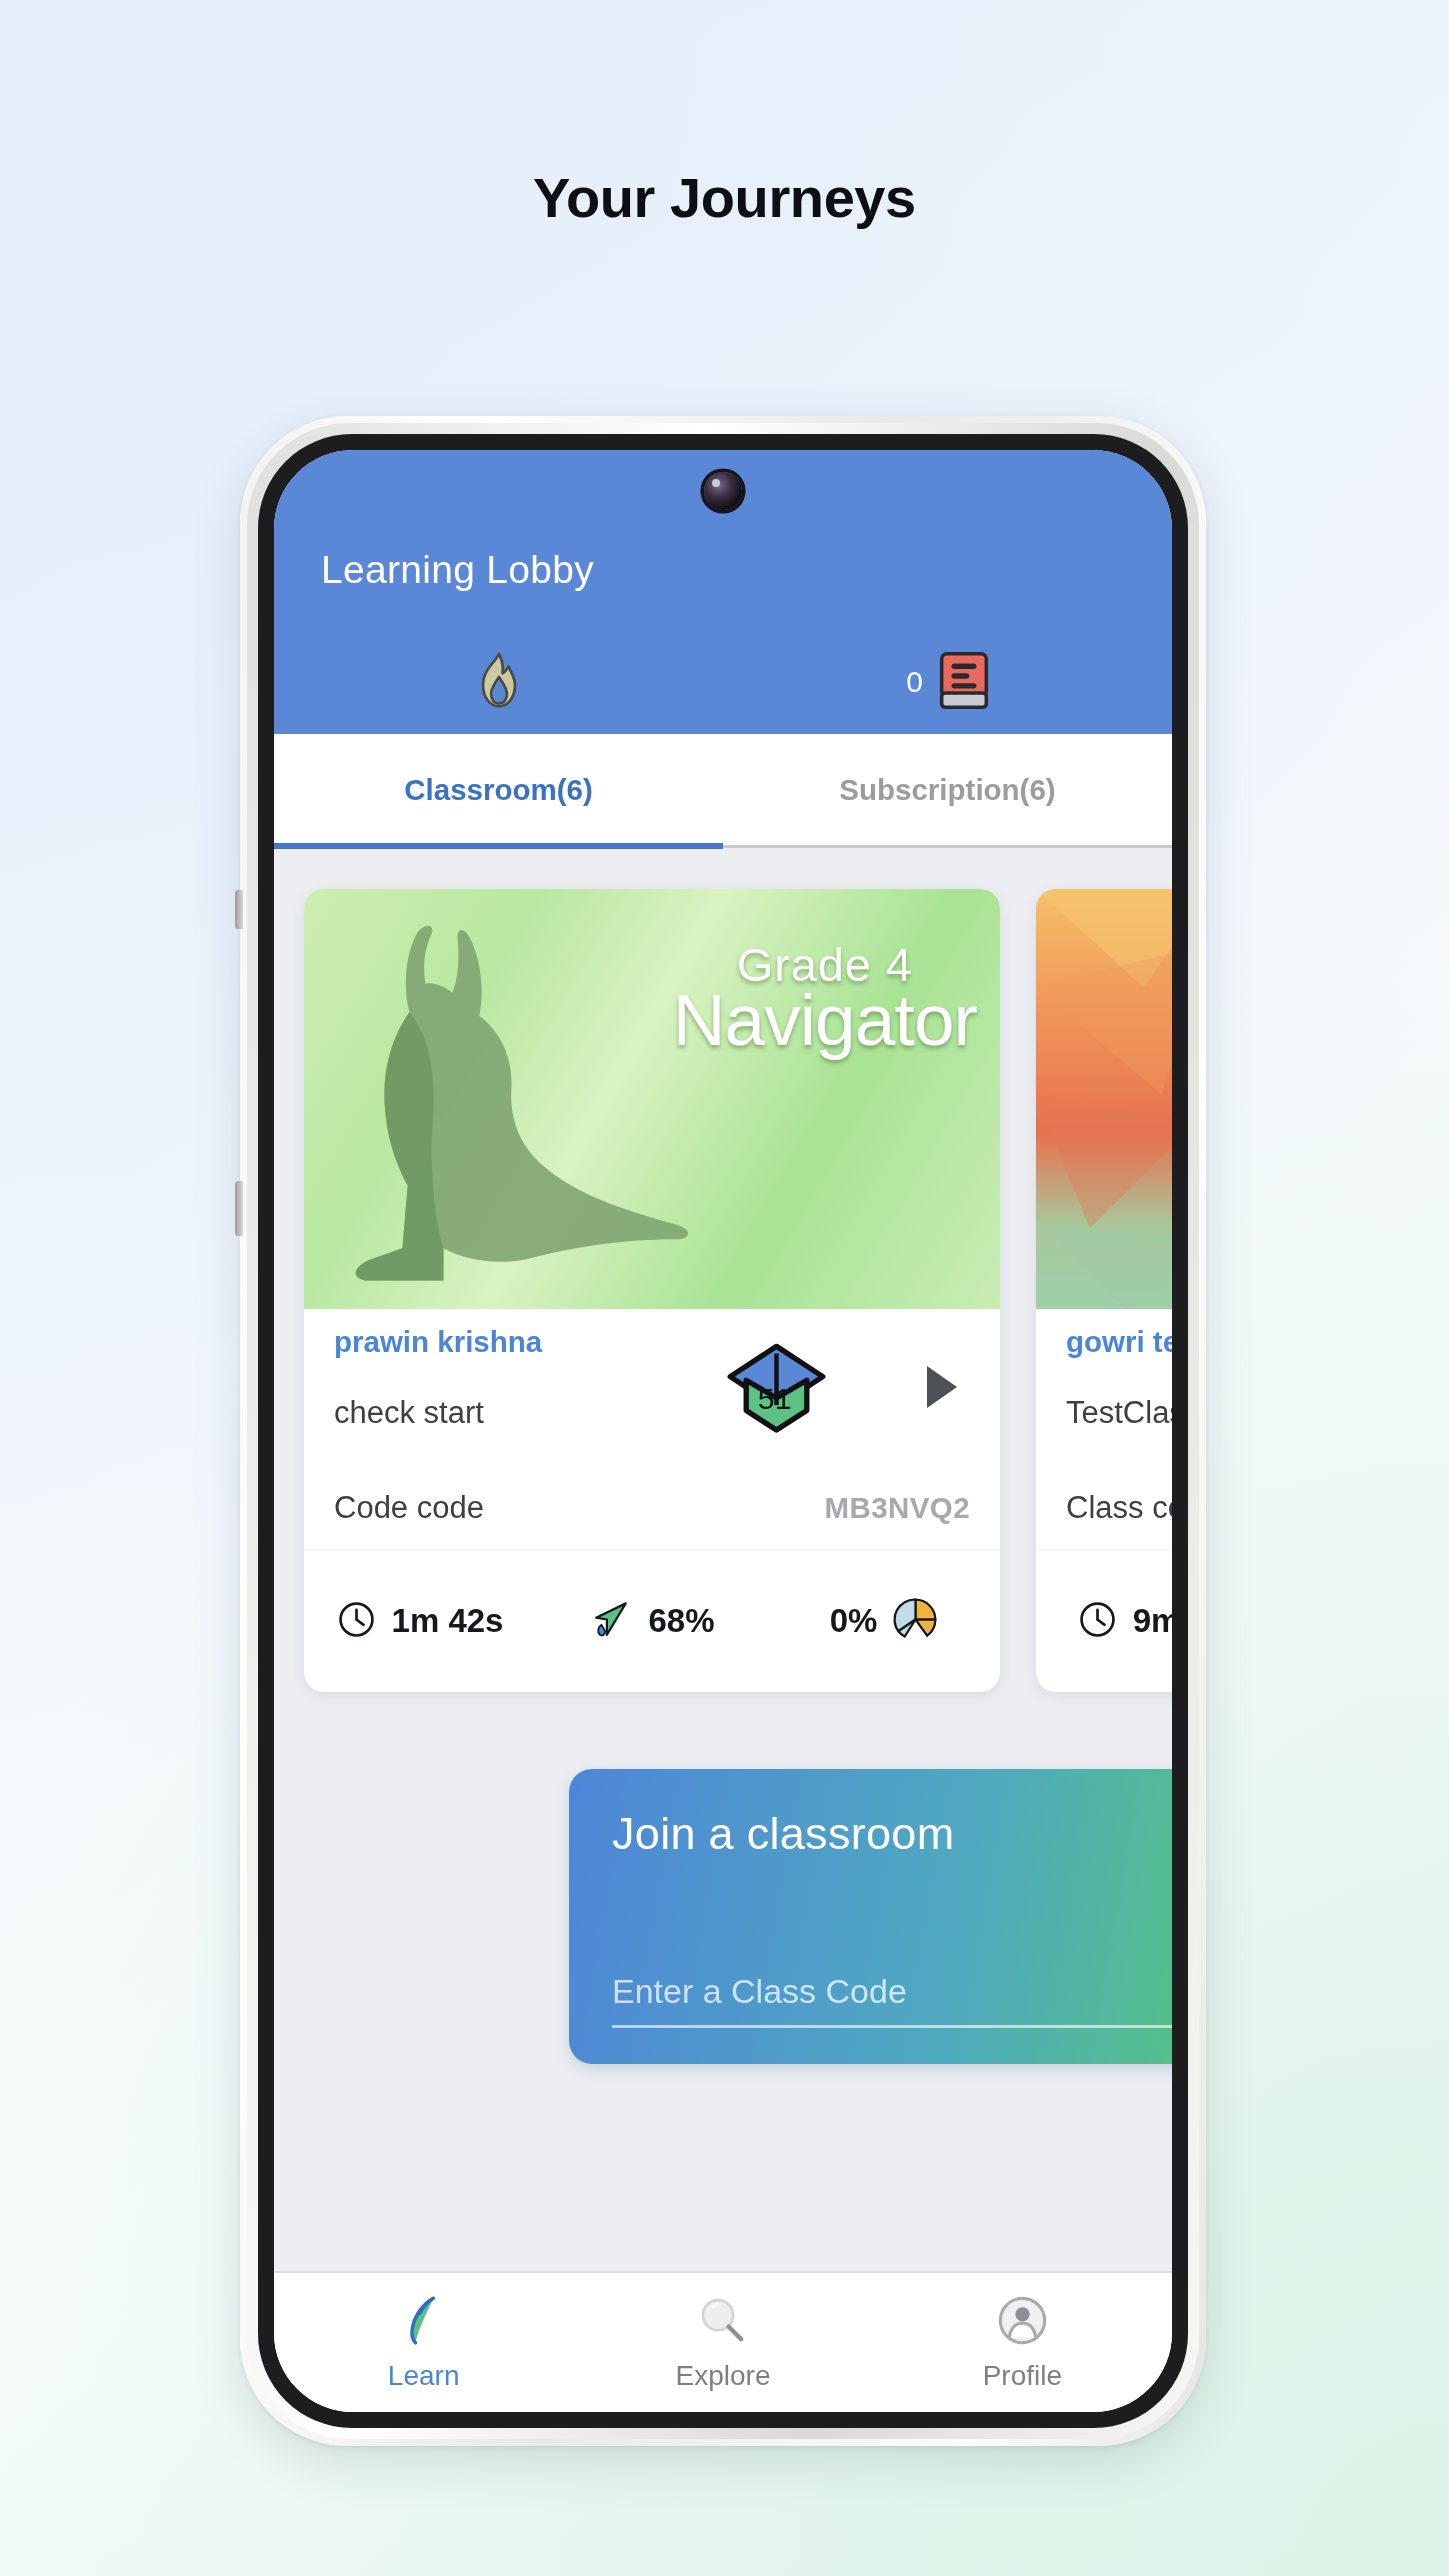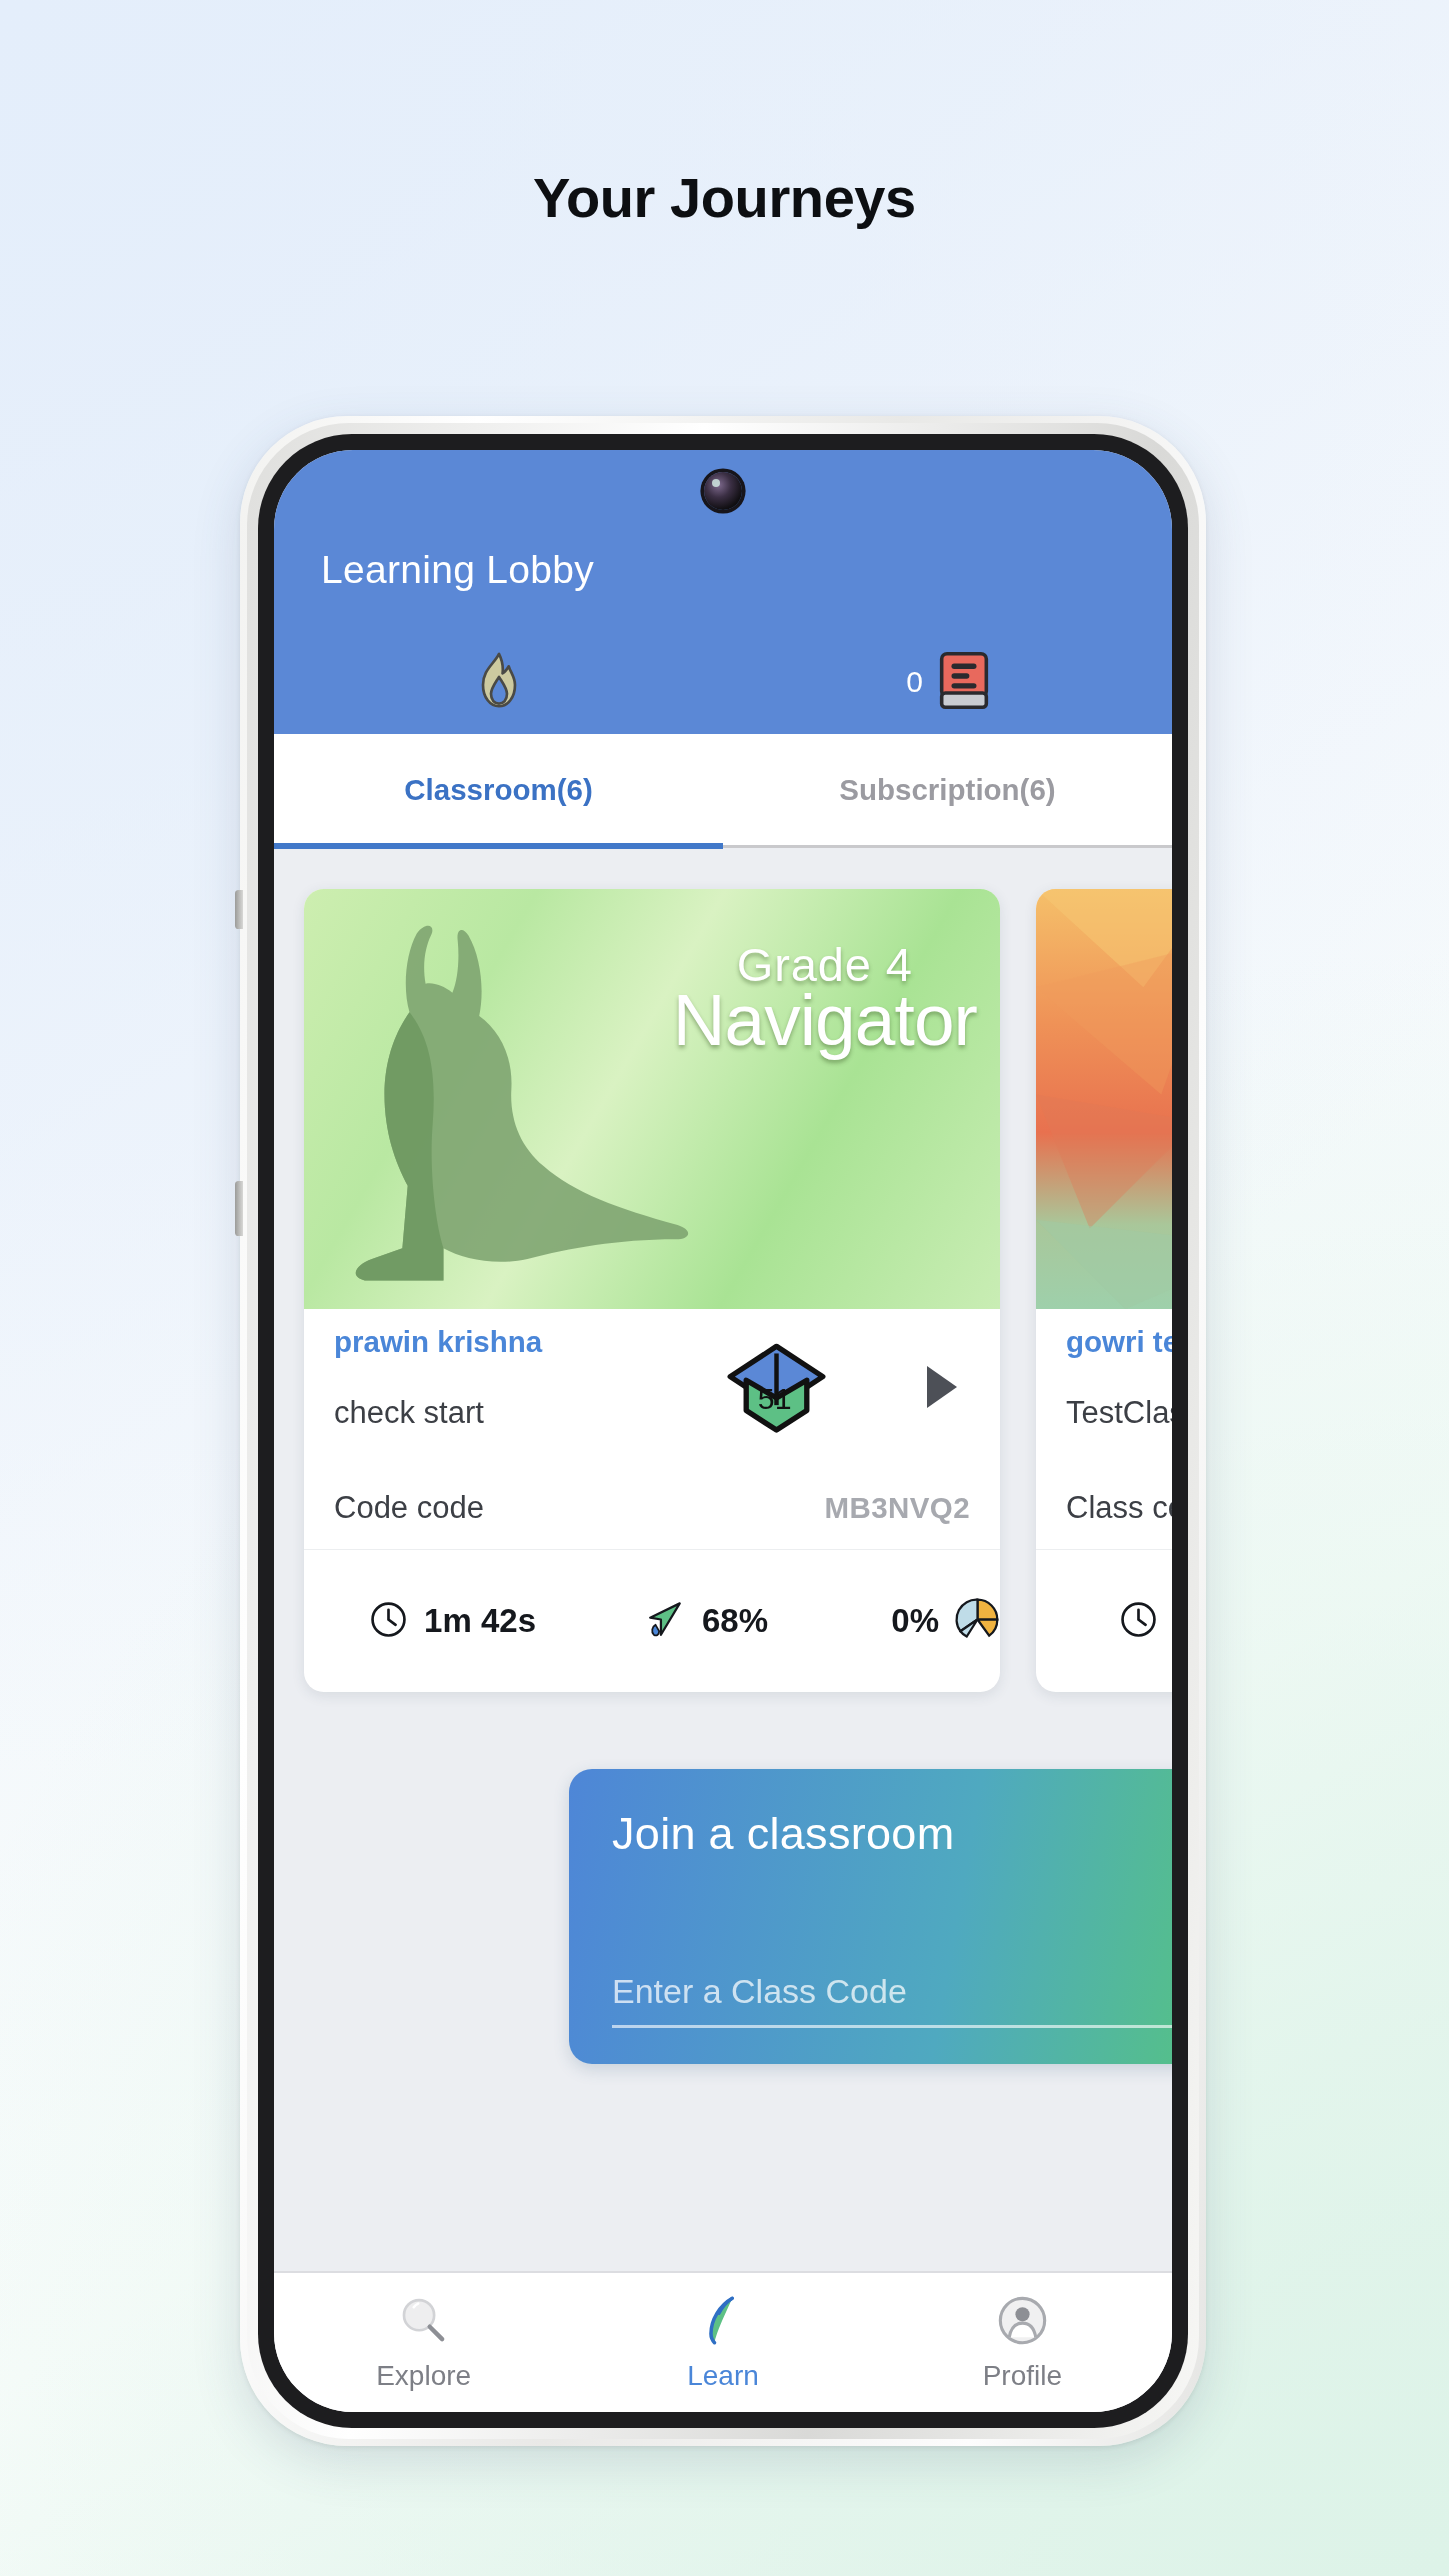--- a/index.html
+++ b/index.html
@@ -177,21 +177,21 @@
     border-top:21.5px solid transparent;
     border-bottom:21.5px solid transparent;
   }
 
   .card-stats{
     border-top:1.8px solid #eceef0;
     height:143px;
     display:flex; align-items:center;
   }
   .stat-cell{
-    flex:1; display:flex; align-items:center; justify-content:flex-end; gap:16px;
+    flex:1; display:flex; align-items:center; justify-content:center; gap:16px;
   }
   .stat-val{ font-size:33px; font-weight:700; color:#15181d; white-space:nowrap; }
 
   
   .join-card{
     position:absolute; left:295px; top:905px;
     width:868px; height:295px;
     border-radius:23px;
     background:linear-gradient(100deg,#4e86d7 0%,#4fa9c0 45%,#56c47f 78%,#5ac985 100%);
     box-shadow:0 5.4px 16px rgba(50,90,120,.18);
@@ -394,40 +394,40 @@
         <div class="join-title">Join a classroom</div>
         <div class="join-input-row">
           <span class="join-placeholder">Enter a Class Code</span>
 
         </div>
       </div>
 
     </div>
 
     <div class="bottom-nav">
+      <div class="nav-item active">
+        <span>
+          <svg width="55" height="55" viewBox="0 0 62 62">
+            <path d="M42 6 C28 14 18 30 18 46 C18 50 20 54 22 56 C24 46 30 32 42 6 Z" fill="#5dc085"></path>
+            <path d="M42 6 C28 14 18 30 18 46 C18 50 20 54 22 56" fill="none" stroke="#2f6fc4" stroke-width="4" stroke-linecap="round"></path>
+            <path d="M42 6 C36 10 31 16 27 23" fill="none" stroke="#2f6fc4" stroke-width="3.5" stroke-linecap="round"></path>
+          </svg>
+        </span>
+        <span class="nav-label">Learn</span>
+      </div>
       <div class="nav-item">
         <span>
           <svg width="55" height="55" viewBox="0 0 62 62">
             <circle cx="26" cy="25" r="17" fill="#eeeeef" stroke="#d2d3d6" stroke-width="3"></circle>
             <path d="M20 16 a12 12 0 0 1 5 -4" fill="none" stroke="#ffffff" stroke-width="3" stroke-linecap="round"></path>
             <path d="M38 38 L52 52" stroke="#8d8f95" stroke-width="5" stroke-linecap="round"></path>
           </svg>
         </span>
         <span class="nav-label">Explore</span>
       </div>
-      <div class="nav-item active">
-        <span>
-          <svg width="55" height="55" viewBox="0 0 62 62">
-            <path d="M42 6 C28 14 18 30 18 46 C18 50 20 54 22 56 C24 46 30 32 42 6 Z" fill="#5dc085"></path>
-            <path d="M42 6 C28 14 18 30 18 46 C18 50 20 54 22 56" fill="none" stroke="#2f6fc4" stroke-width="4" stroke-linecap="round"></path>
-            <path d="M42 6 C36 10 31 16 27 23" fill="none" stroke="#2f6fc4" stroke-width="3.5" stroke-linecap="round"></path>
-          </svg>
-        </span>
-        <span class="nav-label">Learn</span>
-      </div>
       <div class="nav-item">
         <span>
           <svg width="55" height="55" viewBox="0 0 62 62">
             <circle cx="31" cy="31" r="25" fill="#f0f0f1" stroke="#a8aaaf" stroke-width="3.5"></circle>
             <circle cx="31" cy="24" r="8" fill="#8d8f95"></circle>
             <path d="M16 50 C18 39 24 34 31 34 C38 34 44 39 46 50" fill="#ffffff" stroke="#a8aaaf" stroke-width="3.5"></path>
           </svg>
         </span>
         <span class="nav-label">Profile</span>
       </div>

